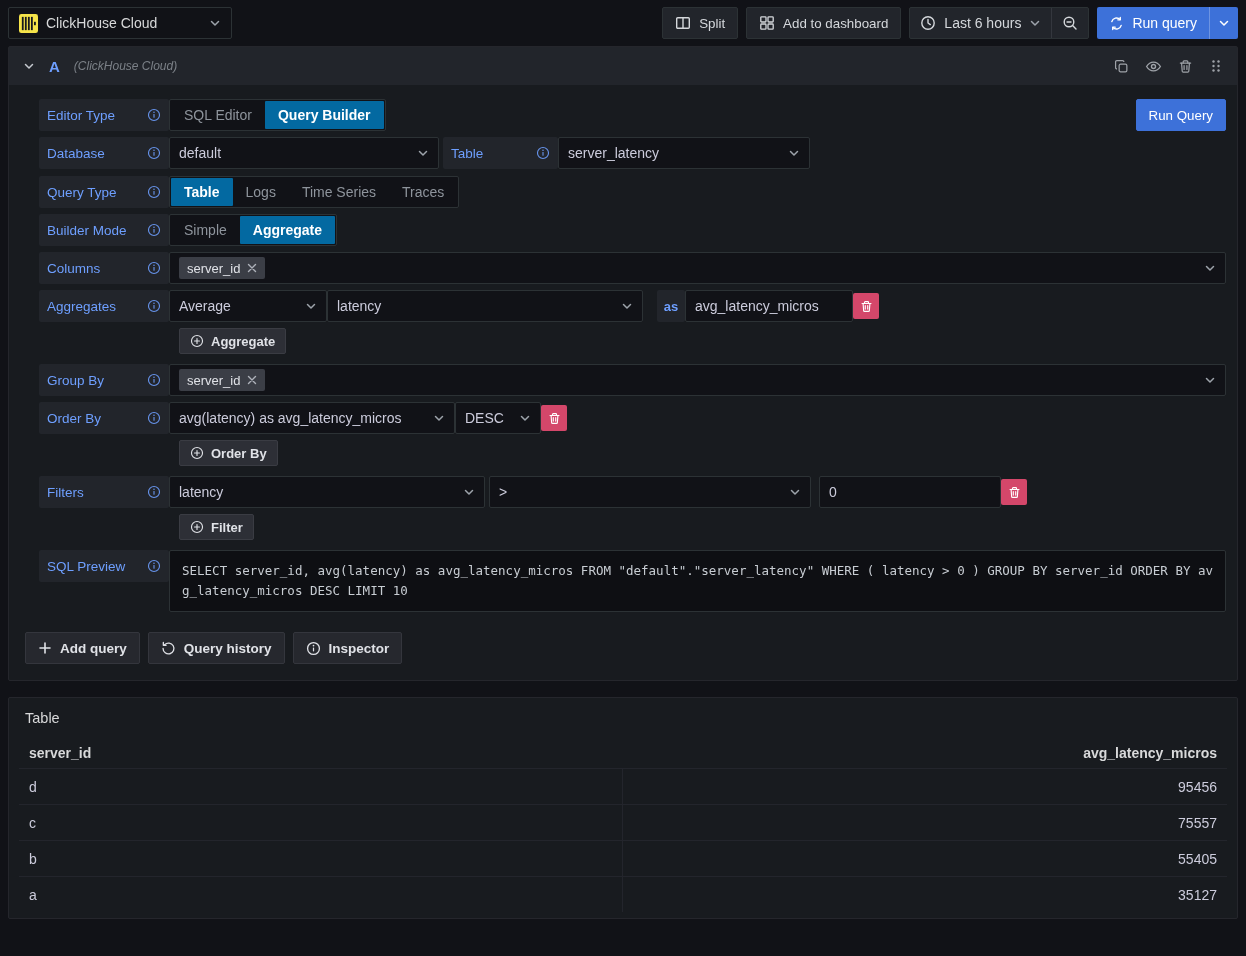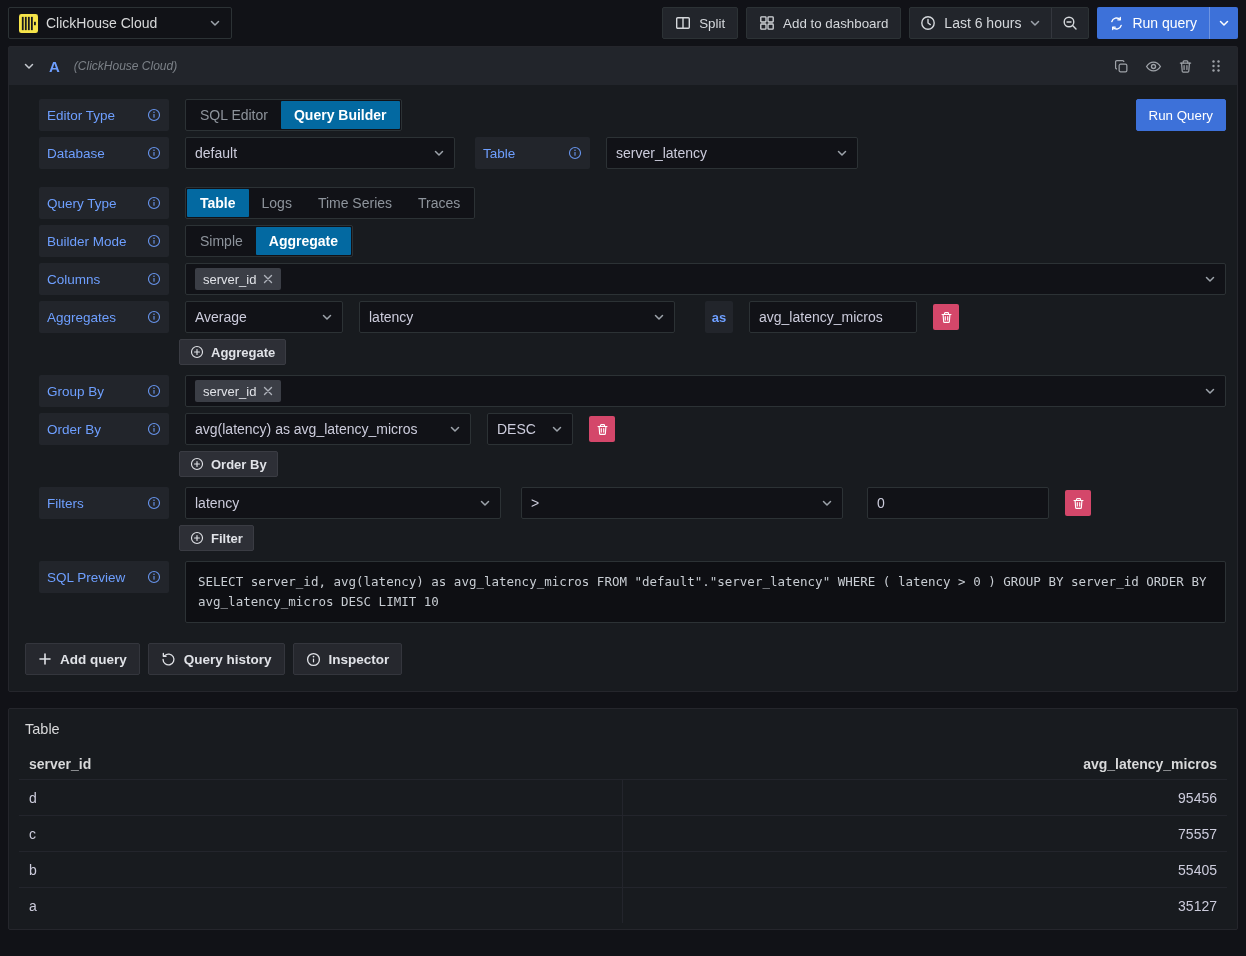--- a/index.html
+++ b/index.html
@@ -25,21 +25,21 @@
 
   
   .explore-pane { margin:0 8px; background:#181b1f; border:1px solid #25262c; border-radius:2px; }
   .qe-header { display:flex; align-items:center; height:38px; background:#22252b; padding:0 14px; gap:14px; }
   .qe-header .ref-id { color:#6e9fff; font-weight:700; font-size:15px; }
   .qe-header .ds-hint { color:#7b8087; font-style:italic; font-size:12px; }
   .hdr-actions { margin-left:auto; display:flex; align-items:center; gap:16px; color:#9ea2a8; }
   .icon-btn { display:inline-flex; align-items:center; cursor:pointer; background:none; border:none; color:#9ea2a8; padding:0; }
 
   .qe-body { padding:14px 11px 6px 30px; }
-  .frow { display:flex; align-items:center; gap:16px; margin-bottom:6px; }
+  .frow { display:flex; align-items:center; gap:0; margin-bottom:6px; }
   .frow.top { align-items:flex-start; }
   .flabel { flex:none; width:130px; height:32px; display:flex; align-items:center; justify-content:space-between;
     background:#22252b; border-radius:2px; padding:0 8px; color:#6e9fff; font-weight:500; font-size:13.5px; }
   .flabel.small { width:115px; }
   .info { display:inline-flex; color:#6e9fff; opacity:.9; }
 
   .radio-group { display:flex; align-items:center; height:32px; background:#111217;
     border:1px solid #2c3235; border-radius:2px; padding:1px; }
   .radio-opt { height:28px; line-height:28px; padding:0 13px; color:#8e949c; font-weight:500; border-radius:1px; cursor:pointer; white-space:nowrap; }
   .radio-opt.active { background:#0369a1; color:#ffffff; font-weight:700; }
@@ -279,21 +279,21 @@
       <div class="select" style="width:252px">
         <span>server_latency</span>
         <span class="chev">
             <svg width="12" height="12" viewBox="0 0 12 12">
               <path d="M2.5 4.5L6 8l3.5-3.5" fill="none" stroke="currentColor" stroke-width="1.5" stroke-linecap="round" stroke-linejoin="round"></path>
             </svg>
           </span>
       </div>
     </div>
 
-    <div class="frow" style="margin-top:18px">
+    <div class="frow" style="margin-top:7px">
       <div class="flabel">
         <span>Query Type</span>
         <span class="info">
             <svg width="14" height="14" viewBox="0 0 16 16">
               <circle cx="8" cy="8" r="6.3" fill="none" stroke="currentColor" stroke-width="1.3"></circle>
               <circle cx="8" cy="4.9" r="0.9" fill="currentColor"></circle>
               <rect x="7.35" y="6.9" width="1.3" height="4.2" rx="0.6" fill="currentColor"></rect>
             </svg>
           </span>
       </div>

